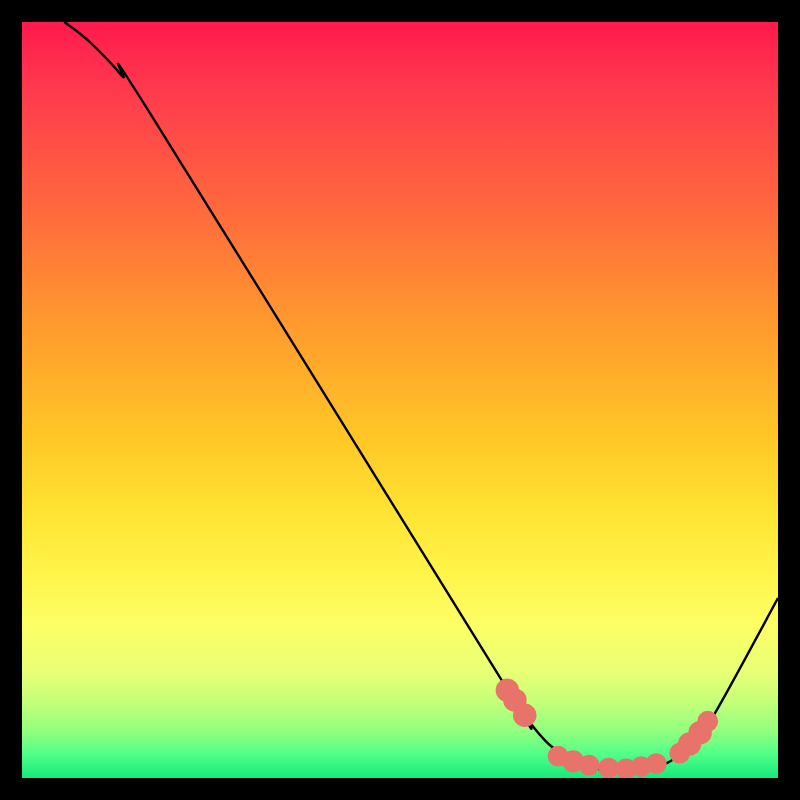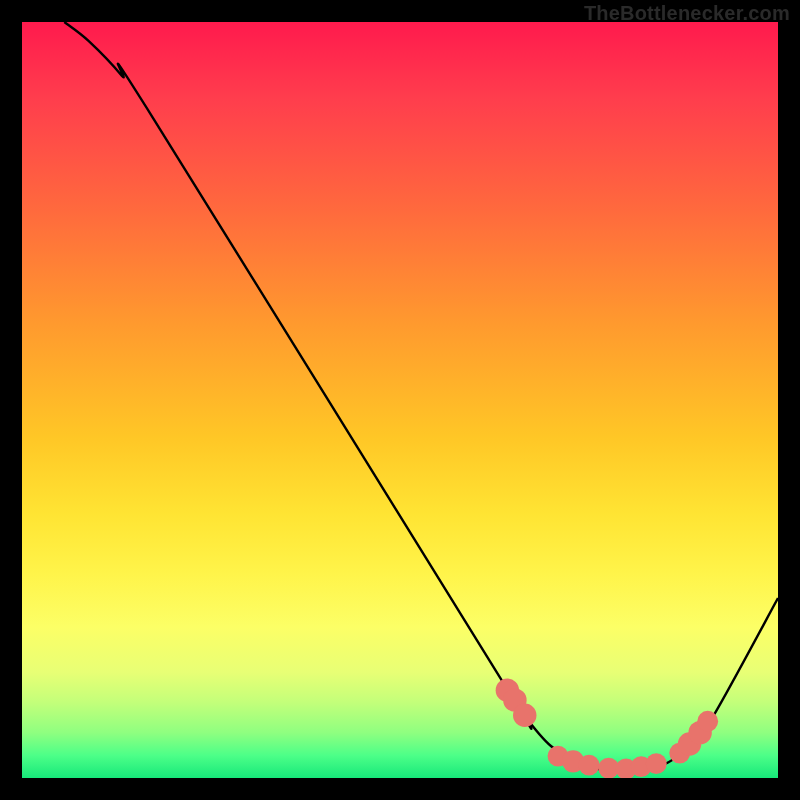--- a/index.html
+++ b/index.html
@@ -54,21 +54,20 @@
     top: 22px;
     width: 756px;
     height: 756px;
   }
 </style>
 </head>
 <body>
 
 <div class="frame">
   <div class="gradient"></div>
-  <div class="attribution">TheBottlenecker.com</div>
   <svg class="curve" viewBox="0 0 756 756" preserveAspectRatio="none">
     <path id="curve-path" fill="none" stroke="#000000" stroke-width="2.4" d="M42.336,0 C46.368,3.1499999999999964 56.952000000000005,9.953999999999988 66.528,18.899999999999977 C76.10400000000001,27.845999999999968 88.956,40.69799999999992 99.792,53.67599999999993 C110.628,66.65399999999994 68.29199999999997,-3.9059999999999917 131.54399999999998,96.76800000000003 C194.796,197.44200000000006 418.446,559.566 479.30400000000003,657.72 C540.162,755.874 488.37600000000003,674.604 496.692,685.692 C505.008,696.78 517.356,714.4200000000001 529.1999999999999,724.248 C541.0439999999999,734.076 555.156,740.376 567.756,744.66 C580.356,748.944 592.7040000000001,750.204 604.8000000000001,749.952 C616.8960000000001,749.7 629.874,747.432 640.332,743.148 C650.79,738.864 658.98,732.5640000000001 667.548,724.248 C676.116,715.932 676.998,717.948 691.74,693.252 C706.482,668.5559999999999 745.29,595.602 756,576.072"></path>
     <g id="marker-group">
         <circle cx="485.35200000000003" cy="668.304" r="11.711200000000002" fill="#e8736b"></circle>
         <circle cx="492.91200000000003" cy="678.132" r="11.711200000000002" fill="#e8736b"></circle>
         <circle cx="502.74" cy="693.252" r="11.711200000000002" fill="#e8736b"></circle>
         <circle cx="536.004" cy="734.076" r="10.426" fill="#e8736b"></circle>
         <circle cx="551.124" cy="739.368" r="11.0686" fill="#e8736b"></circle>
         <circle cx="567" cy="743.148" r="10.426" fill="#e8736b"></circle>
         <circle cx="586.656" cy="746.172" r="10.426" fill="#e8736b"></circle>

